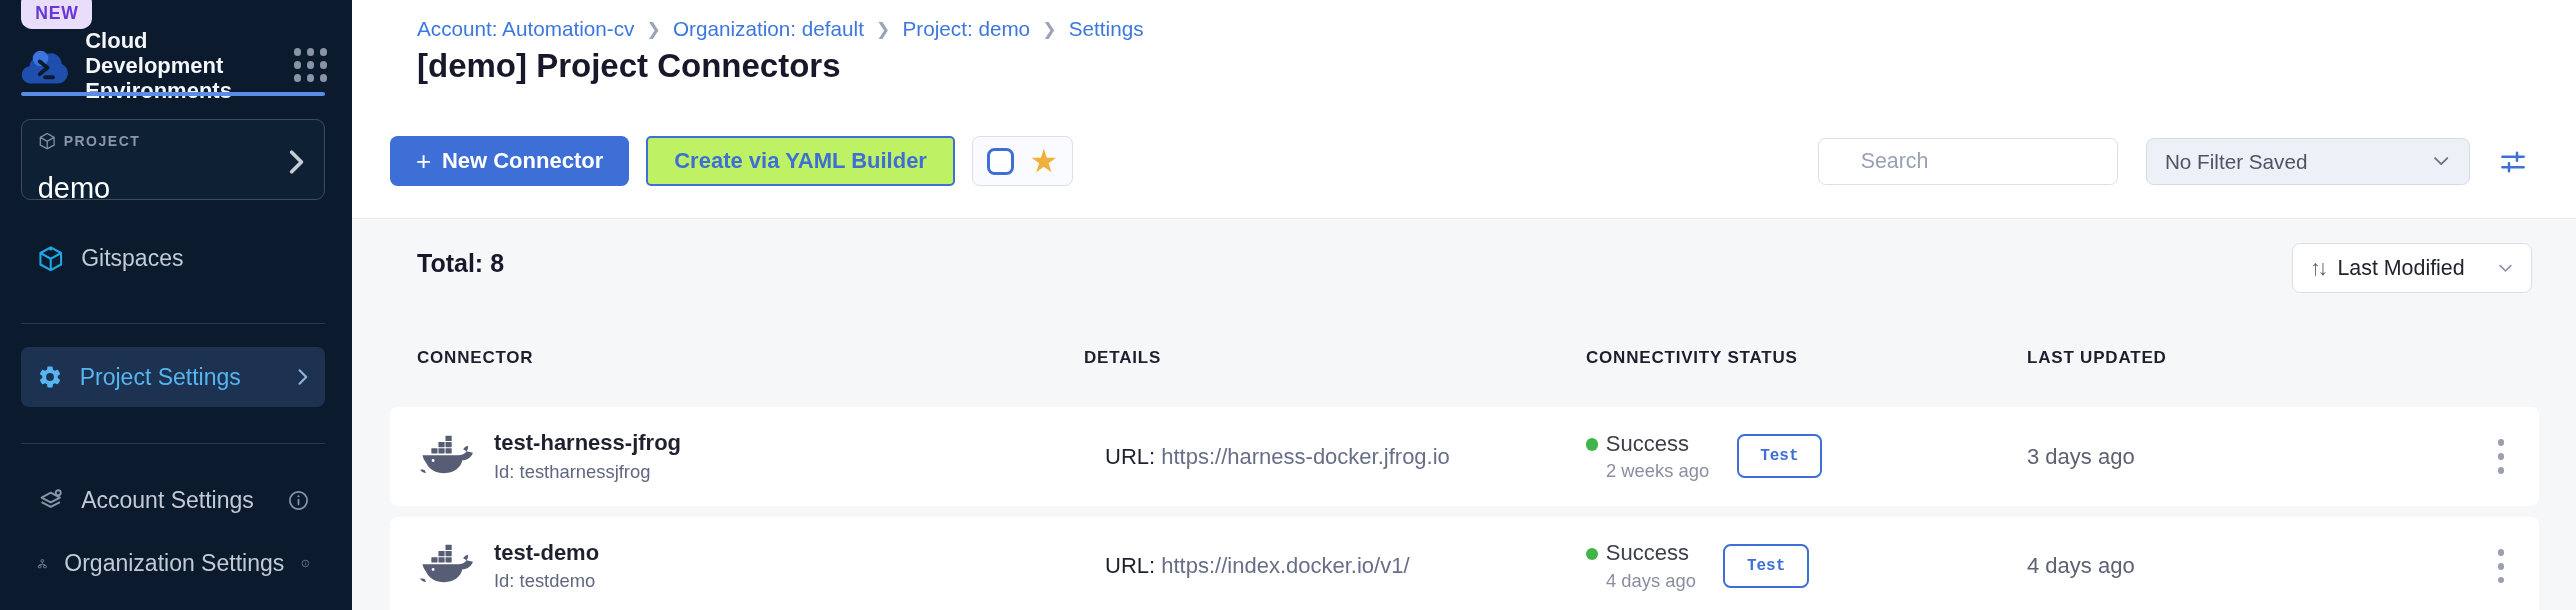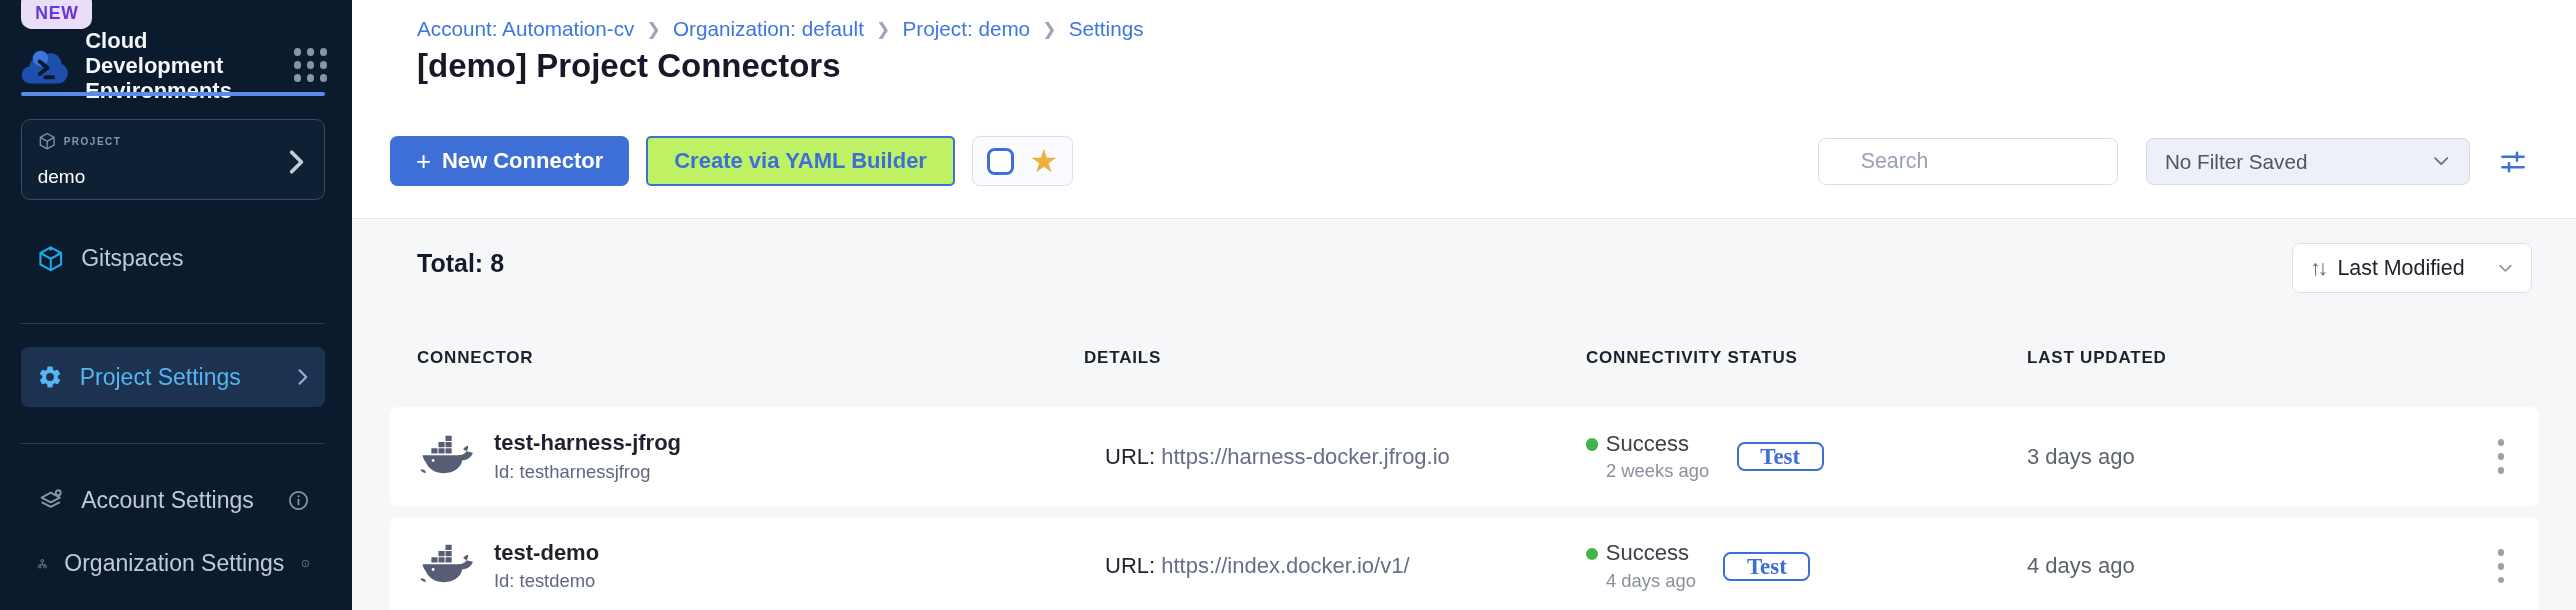--- a/index.html
+++ b/index.html
@@ -12,22 +12,22 @@
     font-size:17.6px; padding:10.7px 13.8px 4.6px 13.8px; border-radius:10.7px; letter-spacing:0.8px; }
   .logo-row { position:absolute; left:21.4px; top:27.5px; width:306px; display:flex; align-items:center; }
   .logo-cloud { width:50px; height:43px; flex:0 0 50px; }
   .logo-title { color:#f4f6f9; font-weight:bold; font-size:22px; line-height:25px; margin-left:13.8px; width:168px; }
   .grid-icon { margin-left:auto; display:grid; grid-template-columns:repeat(3,7.6px); grid-gap:5.4px; cursor:pointer; }
   .grid-icon span { width:7.6px; height:7.6px; border-radius:50%; background:#8b93a6; }
   .logo-underline { position:absolute; left:21.4px; top:92px; width:304px; height:3.8px; background:#5b8ce8; border-radius:2.3px; }
 
   .project-card { position:absolute; left:21.4px; top:119px; width:304px; height:81px; background:#0e2134;
     border:1.5px solid #3c4b60; border-radius:9.2px; padding:12.2px 15.3px; cursor:pointer; }
-  .project-label-row { display:flex; align-items:center; gap:7.6px; color:#8b95a8; font-size:10px; font-weight:bold; letter-spacing:1.5px; }
-  .project-name { color:#ffffff; font-size:19px; margin-top:15px; font-weight:400; }
+  .project-label-row { display:flex; align-items:center; gap:7.6px; color:#8b95a8; font-size:14px; font-weight:bold; letter-spacing:1.5px; }
+  .project-name { color:#ffffff; font-size:29px; margin-top:21px; font-weight:400; }
   .project-chevron { position:absolute; right:18.4px; top:29px; }
 
   .nav-item { position:absolute; left:21.4px; width:304px; height:49px; display:flex; align-items:center;
     gap:17px; color:#c2cad6; font-size:23px; padding:0 15.3px; cursor:pointer; border-radius:7.6px; }
   .nav-gitspaces { top:234px; }
   .sidebar-divider { position:absolute; left:21.4px; width:304px; height:0.8px; background:#28394e; }
   .div1 { top:323px; } .div2 { top:443px; }
   .nav-project-settings { top:347px; height:60px; background:#1d3150; color:#55b6f2; }
   .nav-project-settings .nav-chevron { margin-left:auto; }
   .nav-account { top:476px; } .nav-org { top:539px; }
@@ -81,22 +81,22 @@
   .conn-cell { display:flex; align-items:center; gap:20px; }
   .conn-name { font-size:22px; font-weight:bold; color:#1f212e; }
   .conn-id { font-size:18.4px; color:#5f6680; margin-top:4.6px; }
   .url-cell { font-size:22px;margin-left:21px; }
   .url-label { color:#1f212e; }
   .url-value { color:#676e88; }
   .status-cell { display:flex; align-items:center; gap:27.5px; }
   .status-dot { width:12.2px; height:12.2px; border-radius:50%; background:#42b54a; display:inline-block; margin-right:7.6px; }
   .status-text { font-size:22px; color:#3d4049; }
   .status-time { font-size:18.4px; color:#8a8f9f; margin-top:3.8px; margin-left:20px; }
-  .btn-test { background:#fff; border:2.3px solid #3e6fd6; color:#3e6fd6; font-weight:bold; font-size:23px;
-    border-radius:7.6px; height:29px; padding:0 21.4px; cursor:pointer; font-family:Liberation Serif, serif; }
+  .btn-test { background:#fff; border:2.3px solid #3e6fd6; color:#3e6fd6; font-weight:bold; font-size:16px;
+    border-radius:7.6px; height:44px; padding:0 21.4px; cursor:pointer; font-family:Liberation Mono, monospace; }
   .updated-cell { font-size:22px; color:#5d6272; }
   .menu-cell { display:flex; justify-content:flex-end; }
   .kebab { display:flex; flex-direction:column; gap:6.9px; padding:7.6px; cursor:pointer; }
   .kebab span { width:6.9px; height:6.9px; border-radius:50%; background:#9aa0ad; }
 </style>
 </head>
 <body>
 
 <div class="sidebar">
   <div class="new-badge">NEW</div>

